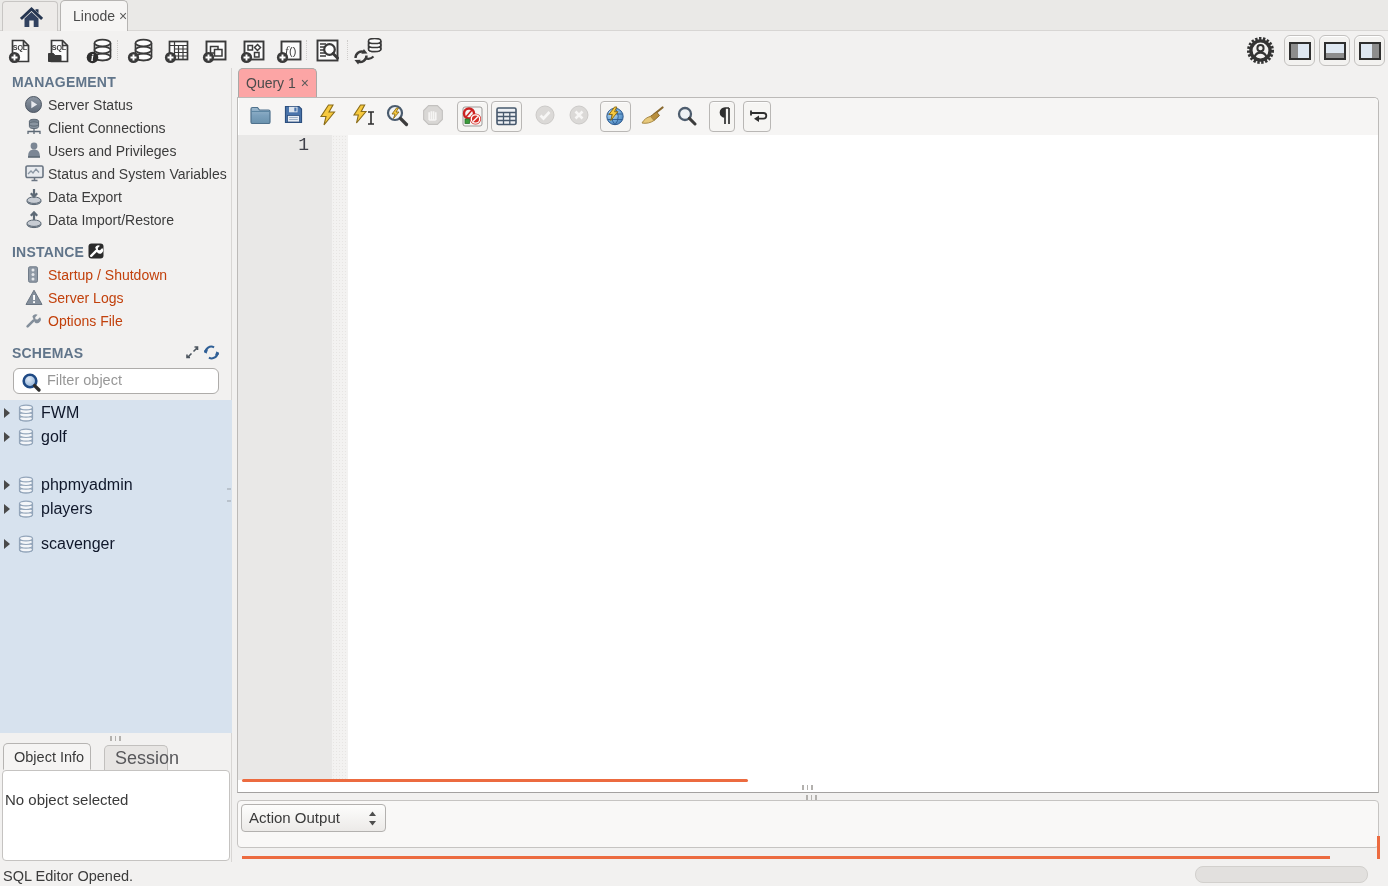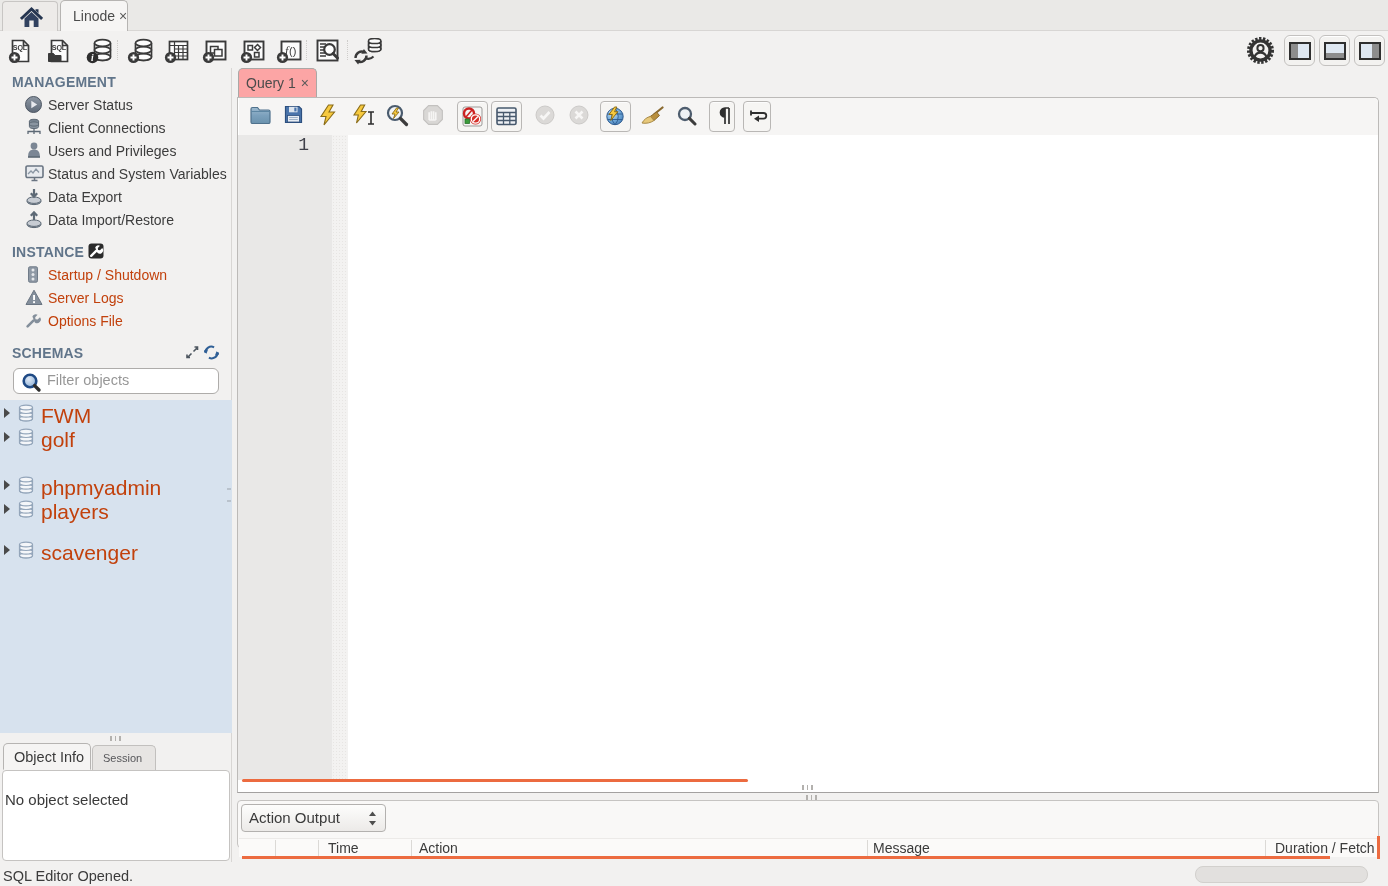--- a/index.html
+++ b/index.html
@@ -26,21 +26,21 @@
 .sbicon { position:absolute; left:25px; }
 
 
 #filterbox { left:13px; top:368px; width:206px; height:26px; background:#fff; border:1px solid #aeacaa; border-radius:6px; }
 #filterbox .ph { position:absolute; left:33px; top:3px; font-size:14.5px; color:#979797; }
 
 
 #tree { left:0px; top:400px; width:232px; height:333px; background:#d7e2ee; }
 .trow { position:absolute; left:0; width:232px; height:24px; }
 .trow .tri { position:absolute; left:4px; top:7px; width:0; height:0; border-left:6px solid #4a4a4a; border-top:5px solid transparent; border-bottom:5px solid transparent; }
-.trow .lbl { position:absolute; left:41px; top:2.5px; font-size:21px; color:#c2410c; }
+.trow .lbl { position:absolute; left:41px; top:2.5px; font-size:16px; color:#0f172a; }
 .trow .dbi { position:absolute; left:18px; top:3px; }
 
 
 .oitab { position:absolute; font-size:13.5px; }
 #oipanel { left:2px; top:770px; width:228px; height:91px; background:#fff; border:1px solid #c5c3c1; border-radius:4px; }
 #oipanel .txt { position:absolute; left:2px; top:20px; font-size:15px; color:#3a3a3a; }
 
 
 #qtab { left:238px; top:68px; width:79px; height:34px; background:#fca5a5; border:1px solid #aaa8a6; border-bottom:none; border-radius:5px 5px 0 0; font-size:14px; color:#4b4b4b; line-height:29px; padding-left:7px; }
 #qtab .x { color:#5a5a5a; margin-left:5px; }
@@ -294,21 +294,21 @@
       <defs>
         <radialGradient id="lens" cx="0.4" cy="0.35" r="0.8">
           <stop offset="0" stop-color="#dfe9f5"></stop>
           <stop offset="0.7" stop-color="#9dbbdd"></stop>
           <stop offset="1" stop-color="#6f97c4"></stop>
         </radialGradient>
       </defs>
       <circle cx="9" cy="9" r="6.3" fill="url(#lens)" stroke="#1f4a85" stroke-width="2.6"></circle>
       <path d="M13.6 13.6 L18 18" stroke="#2c2c2c" stroke-width="3.4" stroke-linecap="round"></path>
     </svg>
-    <span class="ph">Filter objects</span>
+    <span class="ph">Filter object</span>
   </div>
 
 <div class="abs" id="tree">
   <div class="trow" style="top:1px;">
       <span class="tri"></span>
       <svg class="dbi" width="16" height="18" viewBox="0 0 16 18">
         <g fill="#f4f6f9" stroke="#93a5ba" stroke-width="1.2">
           <path d="M1.5 3.5 v11 a6.5 2.4 0 0 0 13 0 v-11"></path>
           <ellipse cx="8" cy="14.5" rx="6.5" ry="2.4"></ellipse>
           <ellipse cx="8" cy="10.8" rx="6.5" ry="2.4"></ellipse>
@@ -350,21 +350,21 @@
         <g fill="#f4f6f9" stroke="#93a5ba" stroke-width="1.2">
           <path d="M1.5 3.5 v11 a6.5 2.4 0 0 0 13 0 v-11"></path>
           <ellipse cx="8" cy="14.5" rx="6.5" ry="2.4"></ellipse>
           <ellipse cx="8" cy="10.8" rx="6.5" ry="2.4"></ellipse>
           <ellipse cx="8" cy="7.1" rx="6.5" ry="2.4"></ellipse>
           <ellipse cx="8" cy="3.5" rx="6.5" ry="2.4"></ellipse>
         </g>
       </svg>
       <span class="lbl">players</span>
     </div>
-  <div class="trow" style="top:138px;">
+  <div class="trow" style="top:132px;">
       <span class="tri"></span>
       <svg class="dbi" width="16" height="18" viewBox="0 0 16 18">
         <g fill="#f4f6f9" stroke="#93a5ba" stroke-width="1.2">
           <path d="M1.5 3.5 v11 a6.5 2.4 0 0 0 13 0 v-11"></path>
           <ellipse cx="8" cy="14.5" rx="6.5" ry="2.4"></ellipse>
           <ellipse cx="8" cy="10.8" rx="6.5" ry="2.4"></ellipse>
           <ellipse cx="8" cy="7.1" rx="6.5" ry="2.4"></ellipse>
           <ellipse cx="8" cy="3.5" rx="6.5" ry="2.4"></ellipse>
         </g>
       </svg>
@@ -372,21 +372,21 @@
     </div>
   <div style="position:absolute; right:1px; top:88px; width:4px; height:14px; border-top:2px solid #b9c2cc; border-bottom:2px solid #b9c2cc; background:linear-gradient(#d7e2ee 0 0) center/4px 2px no-repeat, #d7e2ee;"></div>
 </div>
 
 <div class="dots3" style="left:110px; top:736px;">
     <i style="left:0"></i>
     <i style="left:4.5px"></i>
     <i style="left:9px"></i>
   </div>
 <div class="abs oitab" style="left:3px; top:743px; width:88px; height:27px; background:#f5f4f3; border:1px solid #b6b4b2; border-bottom:1px solid #f5f4f3; border-radius:5px 5px 0 0; z-index:3; color:#3a3a3a; line-height:26px; padding-left:10px; font-size:14.5px;">Object Info</div>
-<div class="abs oitab" style="left:92px; top:745px; width:64px; height:25px; background:#e7e5e3; border:1px solid #c2c0be; border-bottom:none; border-radius:5px 5px 0 0; color:#57575a; line-height:24px; padding-left:10px; font-size:11px;">Session</div>
+<div class="abs oitab" style="left:104px; top:745px; width:64px; height:25px; background:#e7e5e3; border:1px solid #c2c0be; border-bottom:none; border-radius:5px 5px 0 0; color:#57575a; line-height:24px; padding-left:10px; font-size:18px;">Session</div>
 <div class="abs" id="oipanel">
     <div class="txt">No object selected</div>
   </div>
 
 <div class="abs" id="qtab">Query 1<span class="x">×</span></div>
 <div class="abs" id="edpanel">
   <div id="edtb">
   <svg style="position:absolute;left:11px;top:8px;" width="21" height="18" viewBox="0 0 21 18">
         <defs>
           <linearGradient id="fold" x1="0" y1="0" x2="0" y2="1">
@@ -486,31 +486,20 @@
     </div>
   <div id="foldstrip"></div>
 </div>
 <div class="abs orange" style="left:242px; top:779px; width:506px; height:3px; border-radius:2px;"></div>
 
 <div class="abs" id="botpanel">
   <div id="combo">Action Output<svg style="position:absolute;right:8px;top:6px;" width="9" height="15" viewBox="0 0 9 15">
         <path d="M4.5 0.5 L8 5 h-7 z" fill="#4e4e4e"></path>
         <path d="M4.5 14.5 L1 10 h7 z" fill="#4e4e4e"></path>
       </svg></div>
-  <div id="gridhead">
-    <div class="ghsep" style="left:36px;"></div>
-    <div class="ghsep" style="left:79px;"></div>
-    <div class="ghsep" style="left:172px;"></div>
-    <div class="ghsep" style="left:628px;"></div>
-    <div class="ghsep" style="left:1026px;"></div>
-    <div class="ghlbl" style="left:89px;">Time</div>
-    <div class="ghlbl" style="left:180px;">Action</div>
-    <div class="ghlbl" style="left:634px;">Message</div>
-    <div class="ghlbl" style="left:1036px;">Duration / Fetch</div>
-  </div>
 </div>
 <div class="dots3" style="left:802px; top:785px;">
     <i style="left:0"></i>
     <i style="left:4.5px"></i>
     <i style="left:9px"></i>
   </div>
 <div class="dots3" style="left:806px; top:795px;">
     <i style="left:0"></i>
     <i style="left:4.5px"></i>
     <i style="left:9px"></i>

